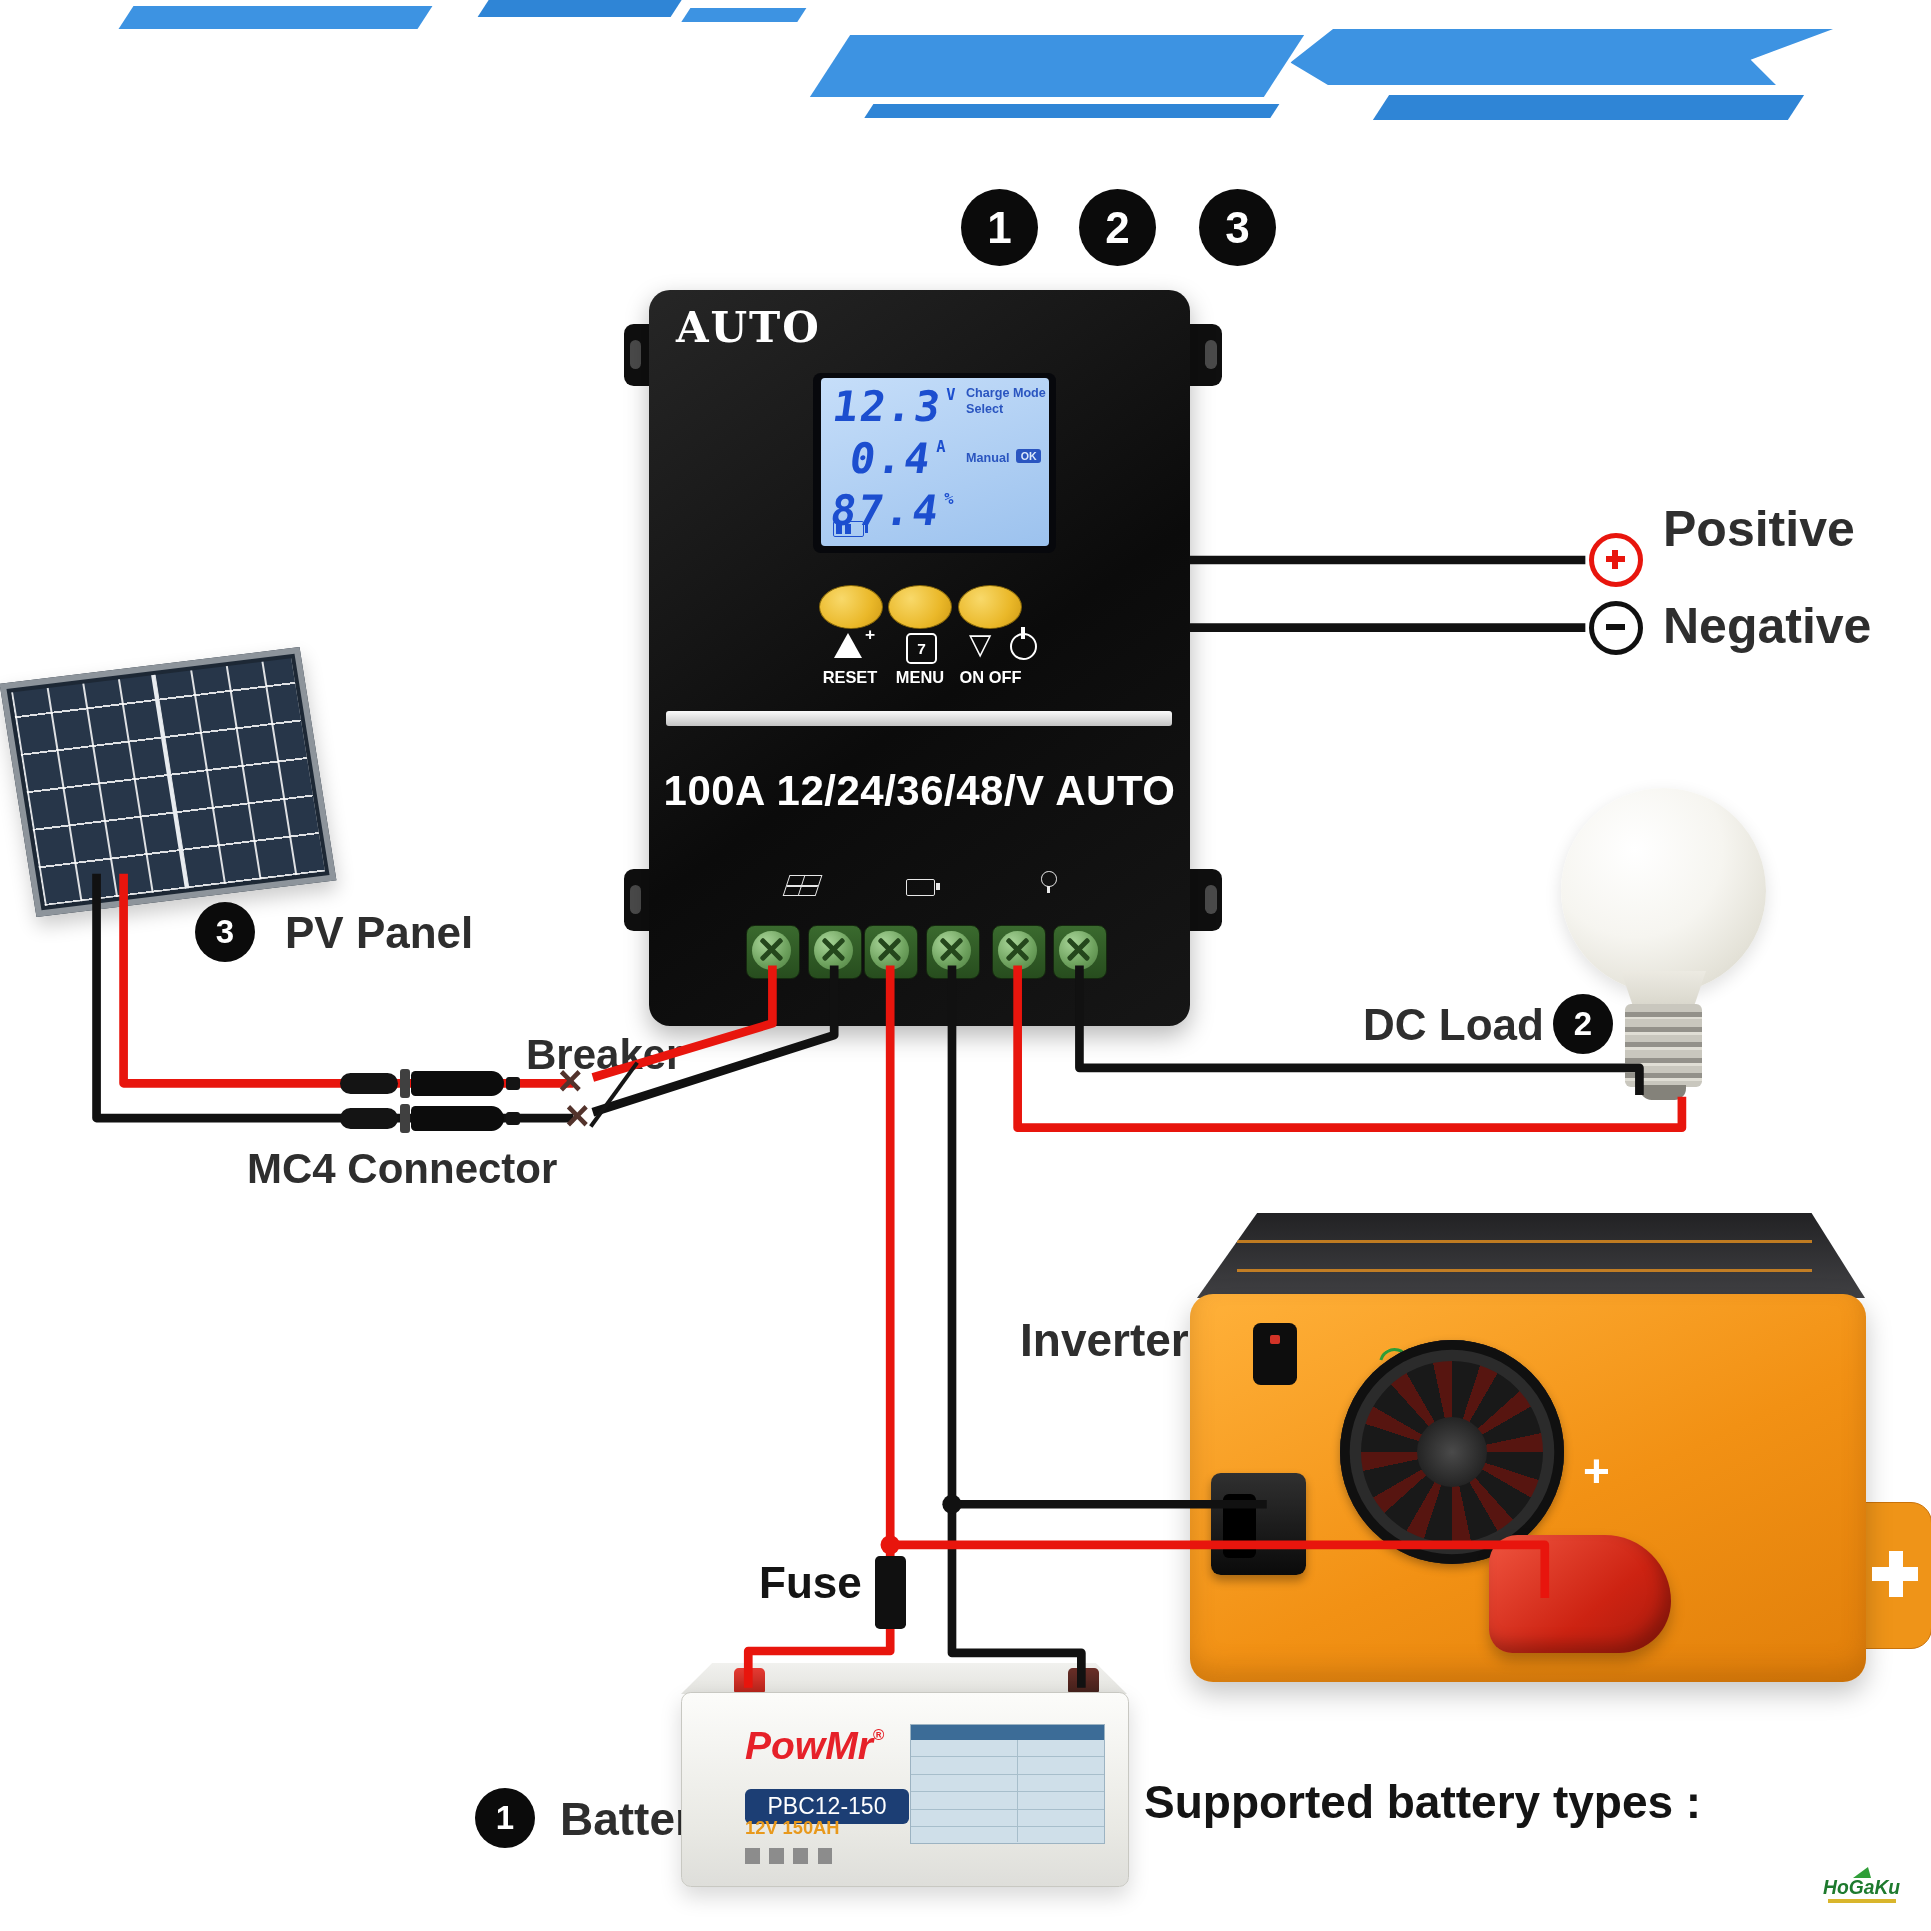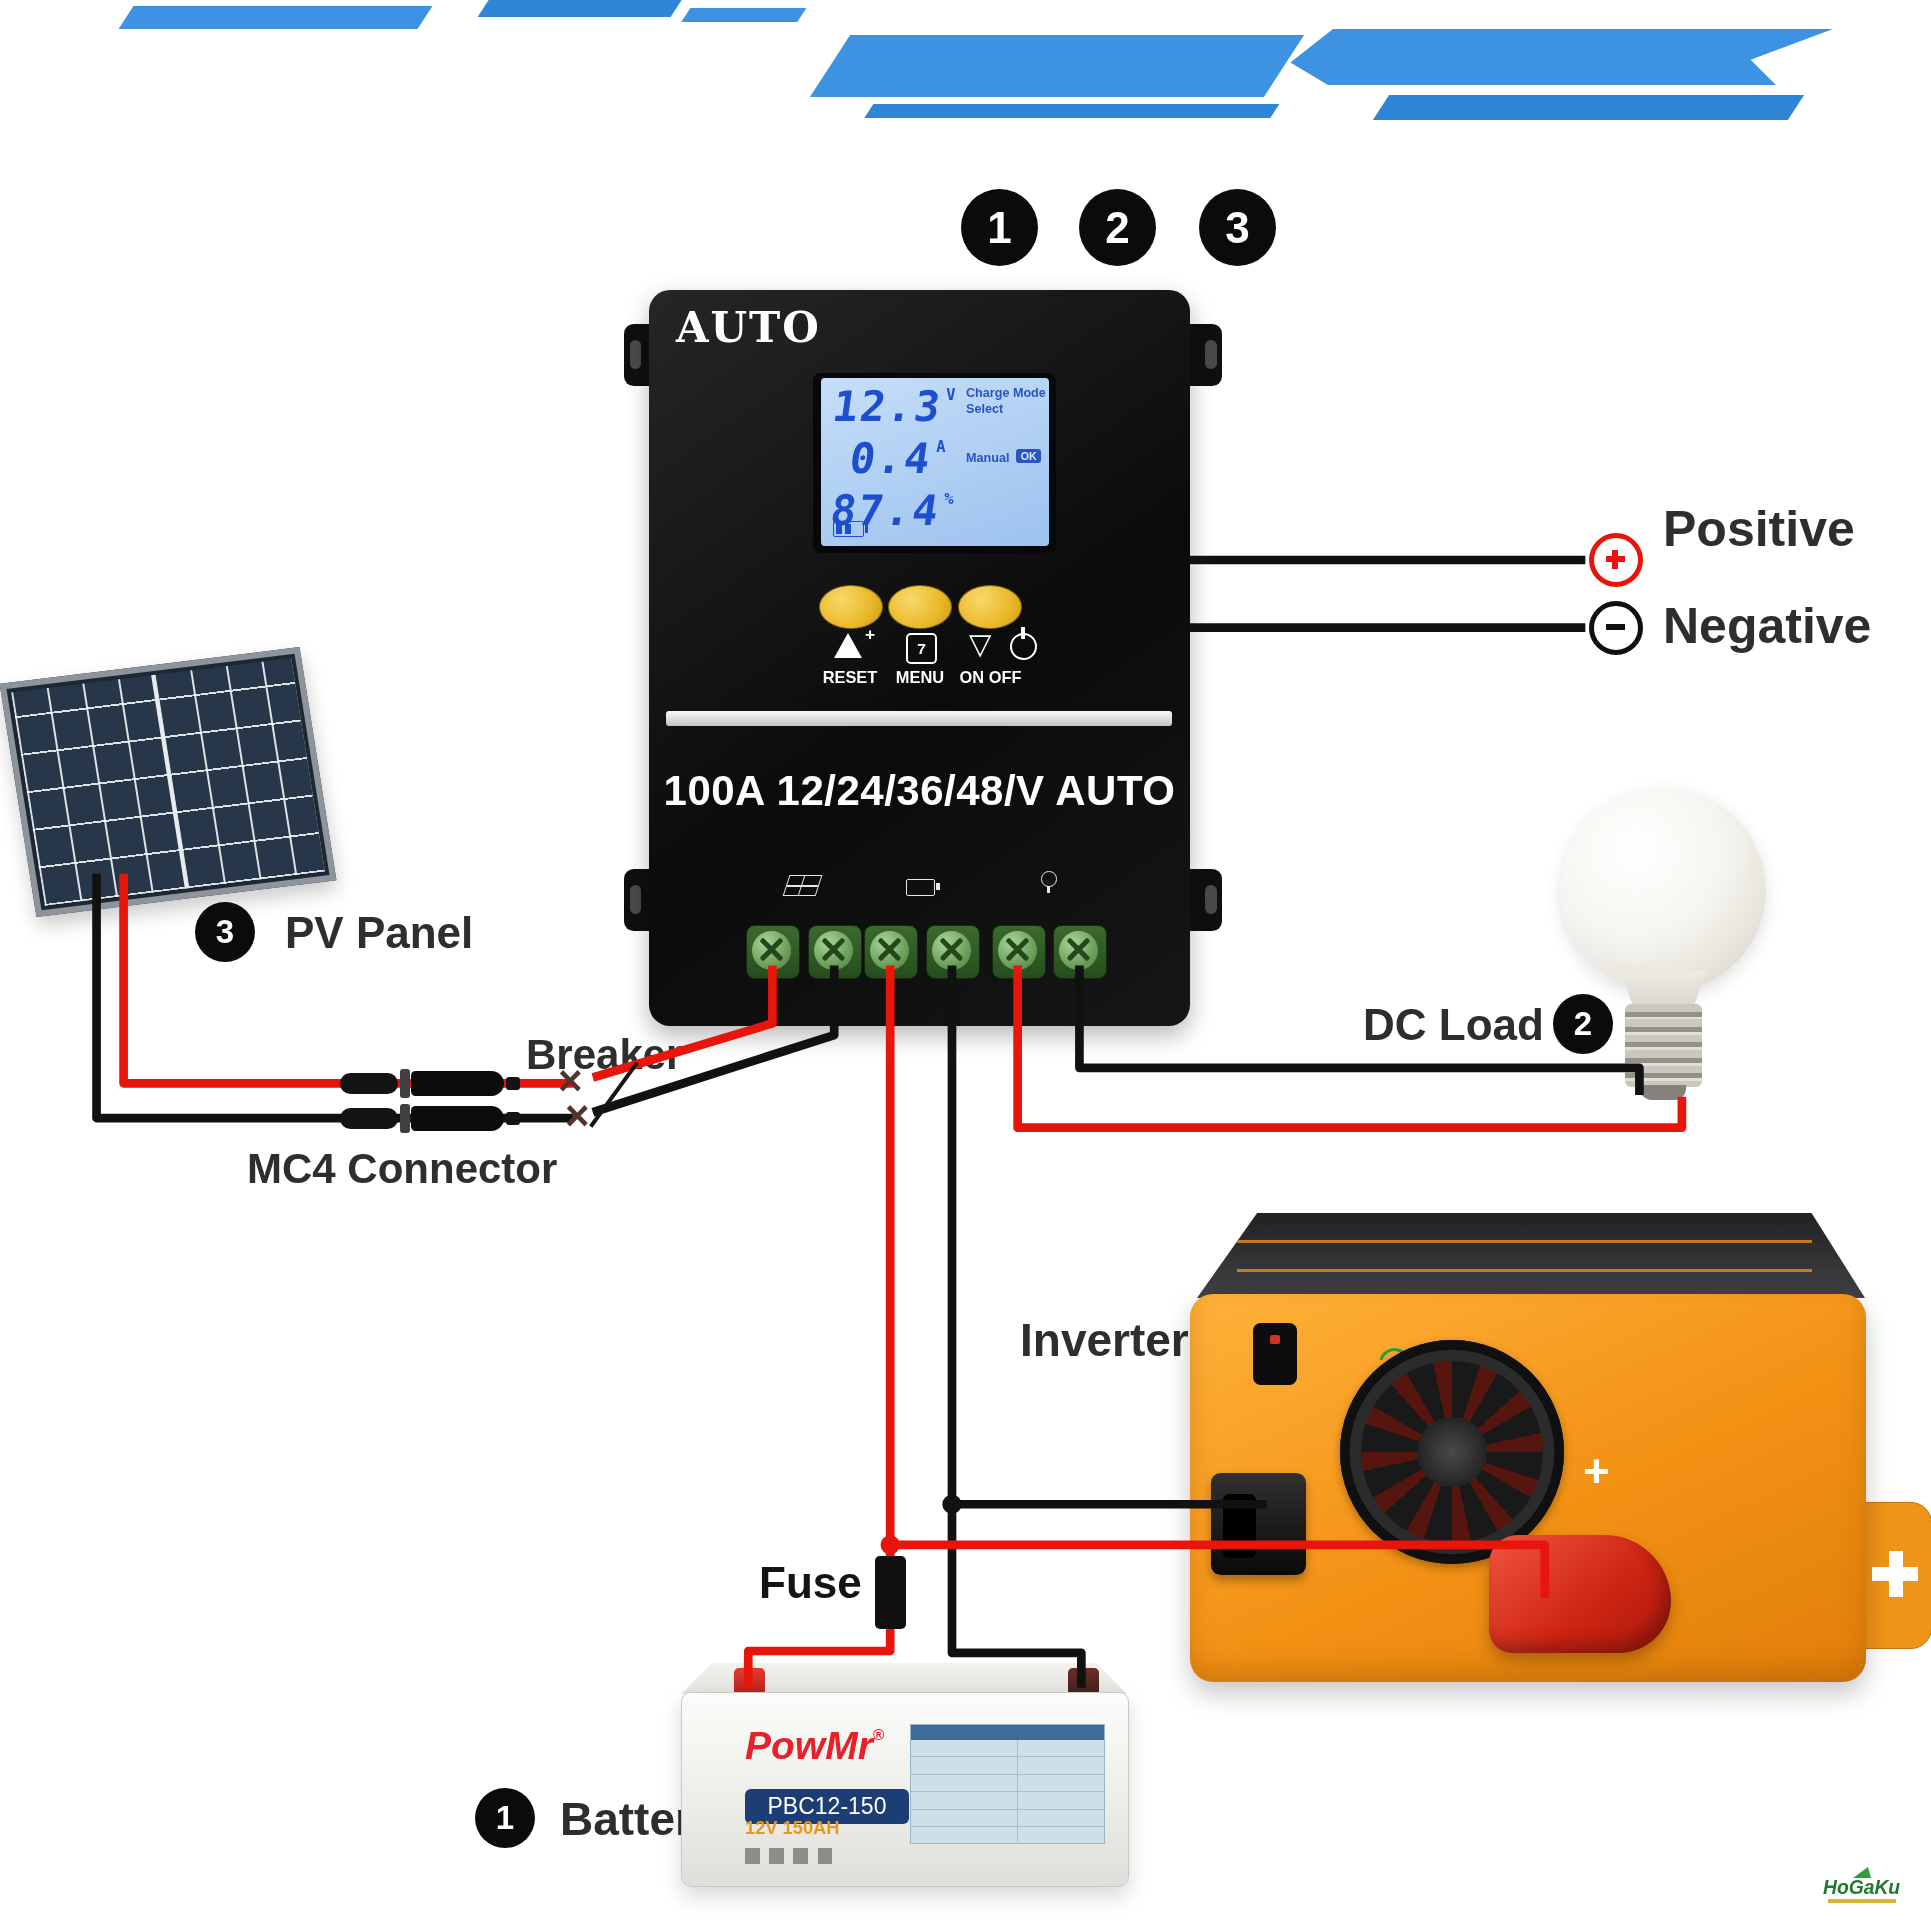--- a/index.html
+++ b/index.html
@@ -350,20 +350,21 @@
       <i></i>
       <i></i>
     </div>
 
   <div class="badge badge-sm" style="left:475px;top:1788px;">1</div>
   <div class="lbl" style="left:560px;top:1792px;font-size:46px;">Battery</div>
 
   <div class="lbl" style="left:759px;top:1558px;font-size:44px;font-weight:bold;color:#141414;">Fuse</div>
   <div class="fusebody"></div>
 
+  <div class="support-title">Supported battery types :</div>
 
   <svg id="wires" width="1931" height="1931" viewBox="0 0 2000 2000">
 
     <path d="M1232,580 L1642,580" stroke="#111111" stroke-width="9" fill="none"></path>
     <path d="M1232,650 L1642,650" stroke="#111111" stroke-width="9" fill="none"></path>
 
     <path d="M100,905 L100,1158 L594,1158" stroke="#111111" stroke-width="9" fill="none" stroke-linejoin="round"></path>
     <path d="M614,1152 L864,1072 L864,1000" stroke="#111111" stroke-width="9" fill="none" stroke-linejoin="round"></path>
     <path d="M986,1000 L986,1712 L1120,1712 L1120,1748" stroke="#111111" stroke-width="9" fill="none" stroke-linejoin="round"></path>
     <path d="M986,1558 L1312,1558" stroke="#111111" stroke-width="9" fill="none"></path>

